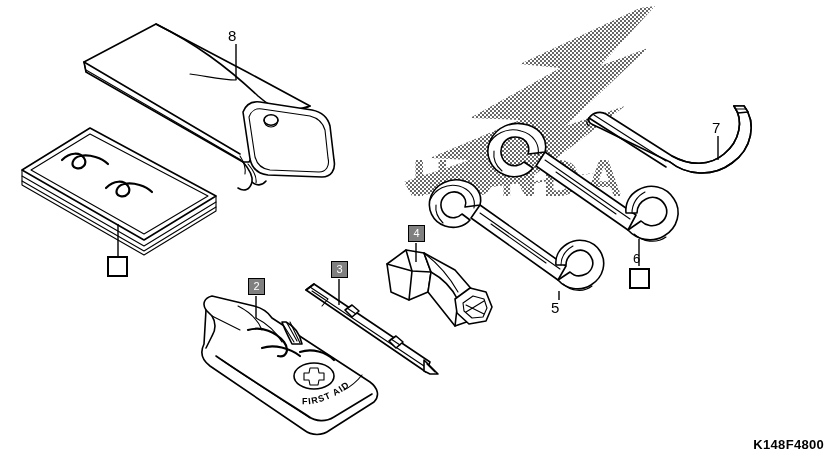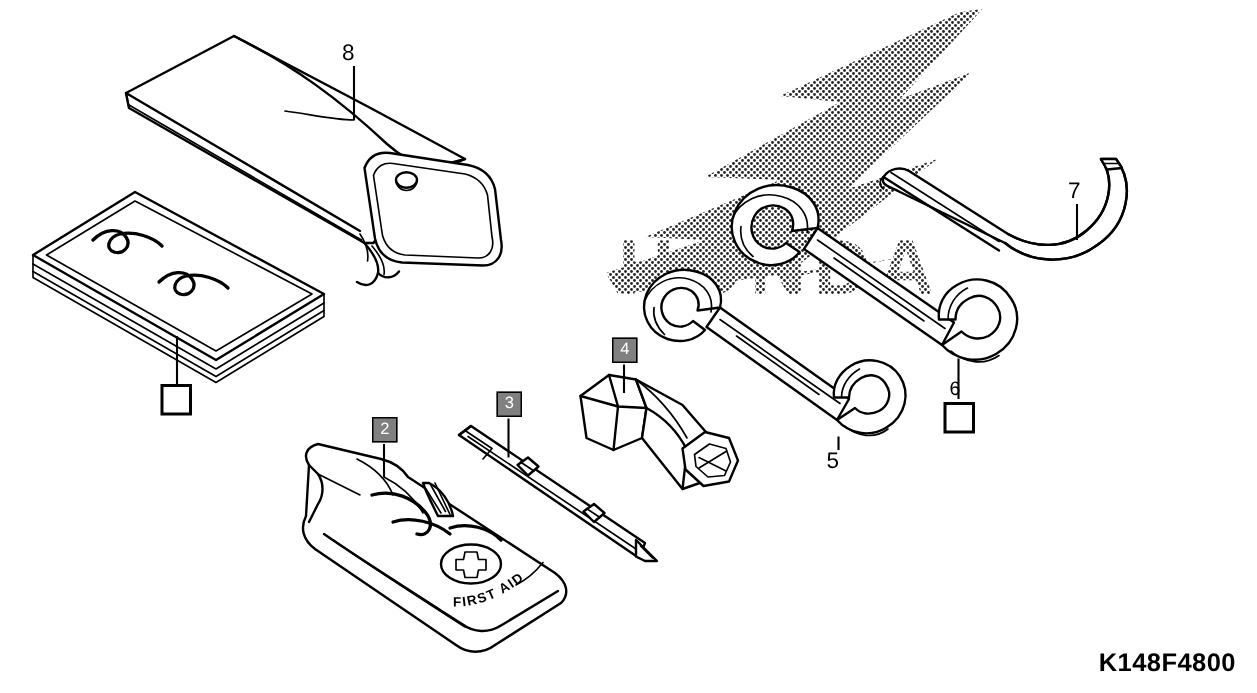--- a/index.html
+++ b/index.html
@@ -93,21 +93,21 @@
     height: 21px;
     box-sizing: border-box;
     border: 2px solid #000000;
     background: #ffffff;
   }
   #part-number {
     position: absolute;
     right: 14px;
     bottom: 10px;
     font-family: "Liberation Sans", sans-serif;
-    font-size: 17px;
+    font-size: 13px;
     font-weight: bold;
     letter-spacing: 0.3px;
     color: #000000;
   }
   .wm-text {
     font-family: "Liberation Sans", sans-serif;
     font-weight: bold;
   }
   .fak-text {
     font-family: "Liberation Sans", sans-serif;

